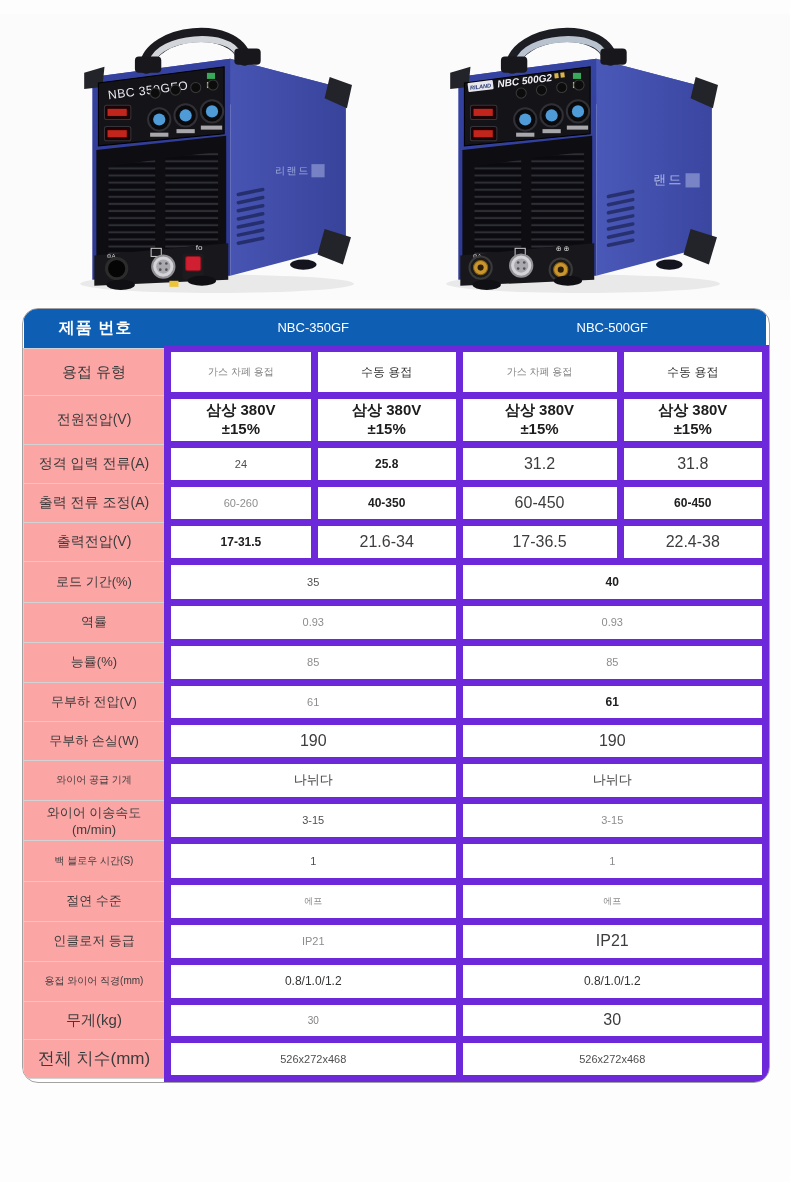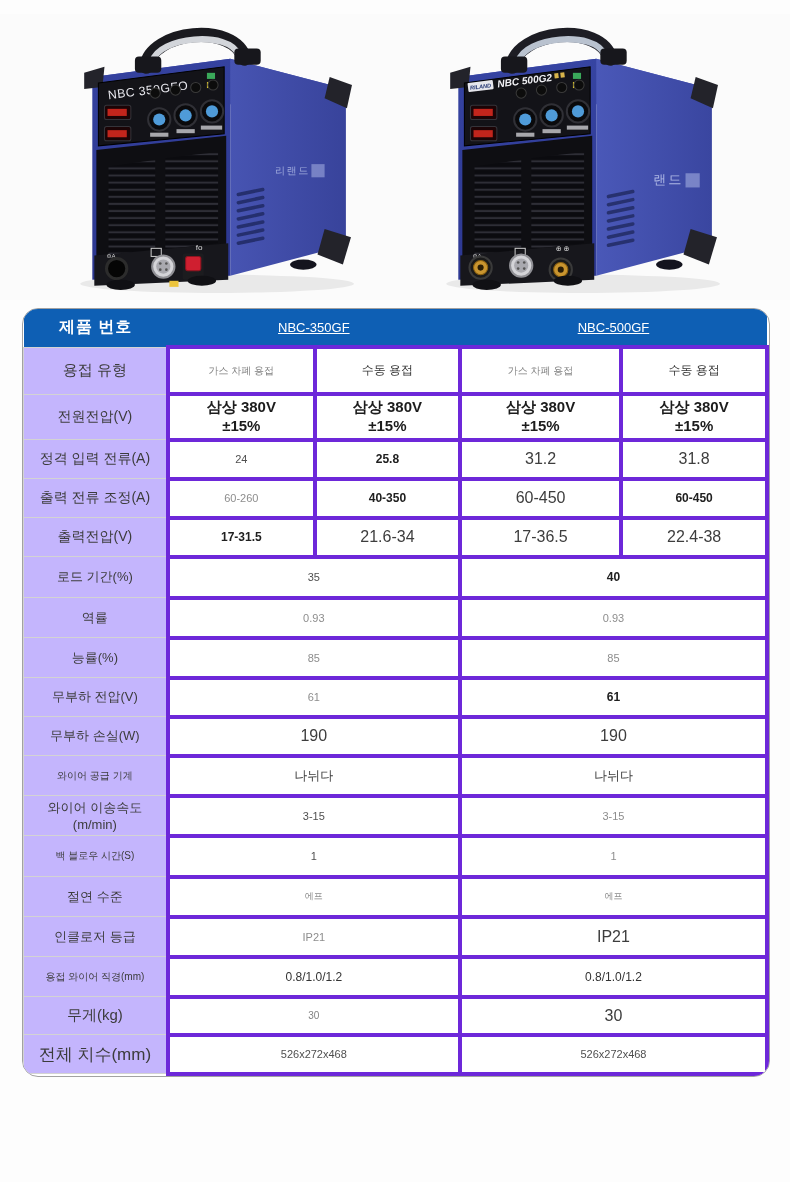--- a/index.html
+++ b/index.html
@@ -10,24 +10,24 @@
           display:flex;justify-content:center;align-items:flex-start;gap:36px;}
   .photo{width:330px;height:282px;}
   .photo svg{display:block;}
 
   
   .tablewrap{position:absolute;left:22px;top:308px;width:746px;border:1px solid #a2a2a2;
              border-radius:16px;overflow:hidden;background:#ffffff;}
   table.spec{width:100%;border-collapse:collapse;table-layout:fixed;}
   table.spec thead th{background:#0e5fb4;color:#ffffff;border:none;height:34px;vertical-align:middle;text-align:center;margin-top:41px;}
   th.hlabel{font-size:16px;font-weight:700;letter-spacing:1px;}
-  th.hprod{font-size:13px;font-weight:400;border-left:1px solid rgba(255,255,255,0.38);text-decoration:underline;}
-  tbody th.lbl{background:#c4b5fd;border:1px solid #d3d3d3;color:#3c3c3c;font-weight:400;
+  th.hprod{font-size:13px;font-weight:400;border-left:1px solid rgba(255,255,255,0.38);}
+  tbody th.lbl{background:#fca5a5;border:1px solid #d3d3d3;color:#3c3c3c;font-weight:400;
                text-align:center;vertical-align:middle;padding:2px;}
-  tbody td.val{border:4px solid #6d28d9;background:#ffffff;text-align:center;vertical-align:middle;
+  tbody td.val{border:7px solid #6d28d9;background:#ffffff;text-align:center;vertical-align:middle;
                white-space:pre-line;padding:2px;}
   tr.h38{height:38px}tr.h39{height:39px}tr.h40{height:40px}tr.h41{height:41px}tr.h42{height:42px}tr.h47{height:47px}
 
   
   .l10{font-size:10px;color:#5a5a5a}.l11{font-size:11px;color:#4a4a4a}.l13{font-size:13px}
   .l14{font-size:14px}.l15{font-size:15px}.l17{font-size:17px;font-weight:700;color:#1e1e1e}
   
   .v9{font-size:9px;color:#8b8b8b}
   .v10m{font-size:10px;color:#818181}
   .v11{font-size:11px;color:#4f4f4f}

